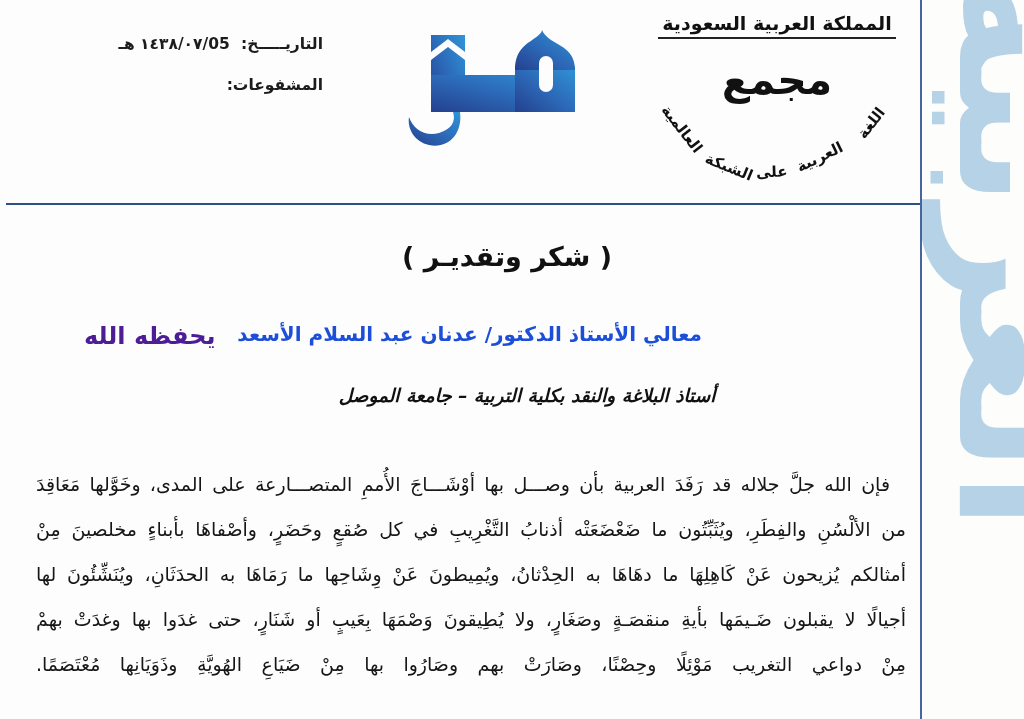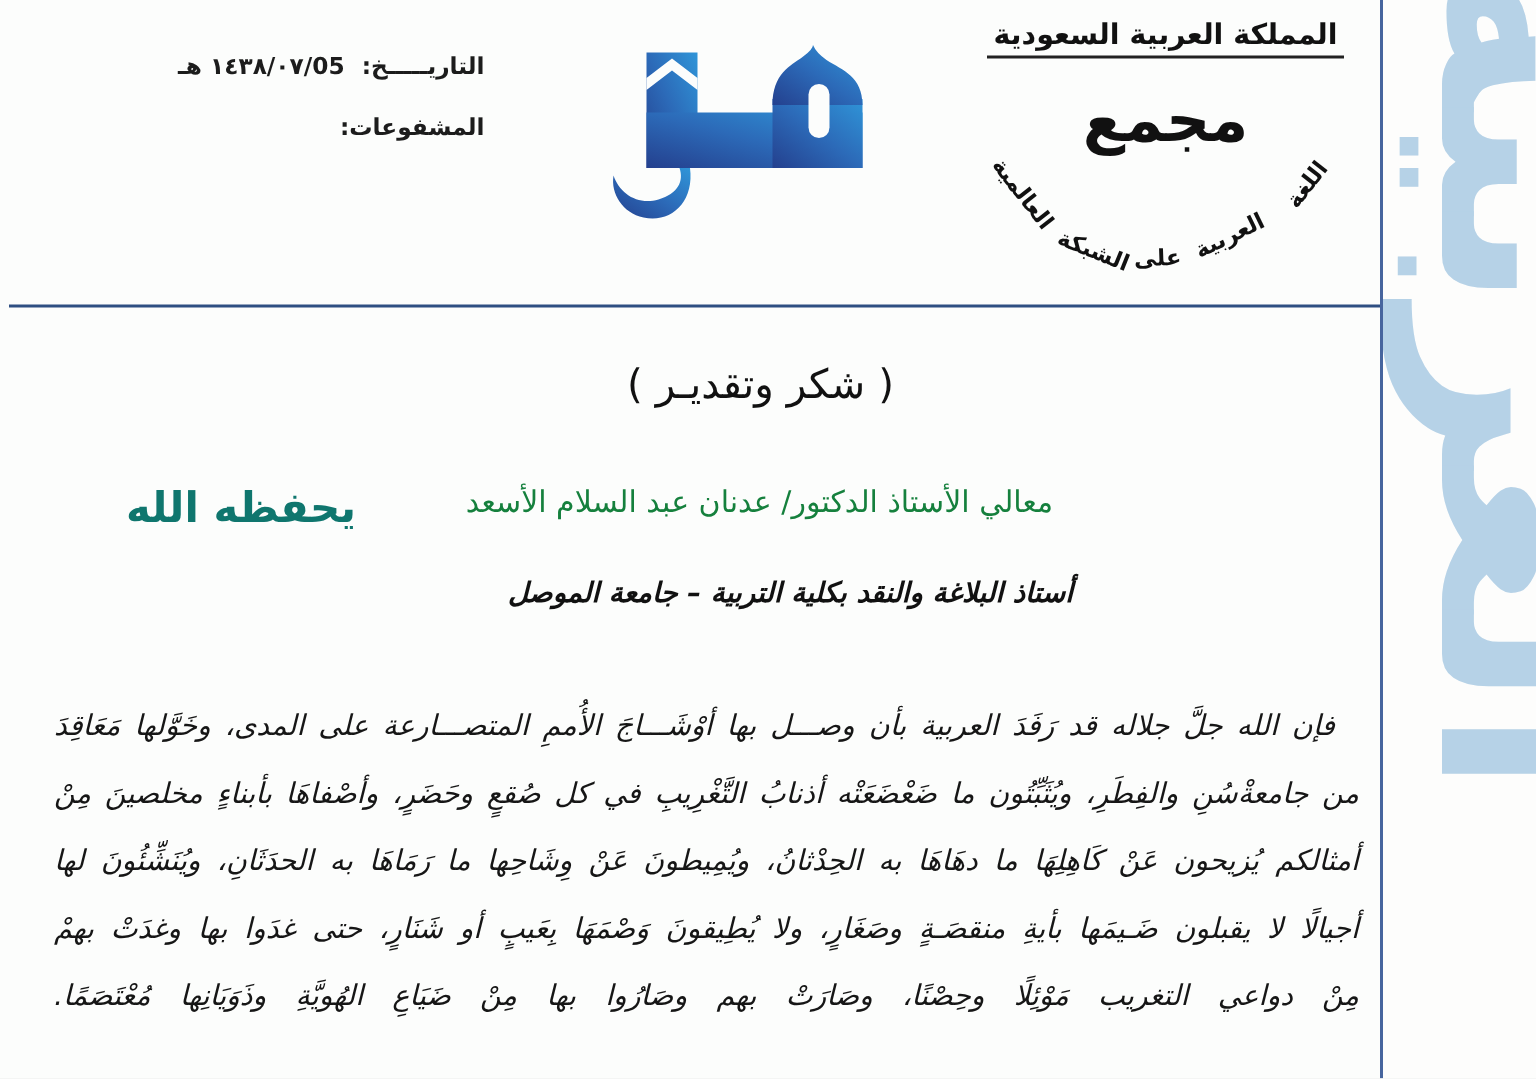--- a/index.html
+++ b/index.html
@@ -47,48 +47,47 @@
   .arc-p2{right:118px;top:151px;transform:rotate(-2deg);}
   .arc-p3{left:56px;top:146px;transform:rotate(22deg);}
   .arc-p4{left:6px;top:108px;transform:rotate(52deg);}
   
   .separator{position:absolute;top:203px;left:92px;right:104px;width:auto;
     border-top:2px solid #2e4f82;}
   .separator-left{position:absolute;top:203px;left:6px;width:86px;border-top:2px solid #2e4f82;}
   
   .title{
     position:absolute;top:241px;left:104px;right:114px;
-    text-align:center;font-size:27px;font-weight:normal;color:#111;
+    text-align:center;font-size:27px;font-weight:bold;color:#111;
     letter-spacing:0.5px;
   }
   .addressee{
     position:absolute;top:322px;right:322px;
-    font-size:20px;font-weight:normal;white-space:nowrap;color:#15803d;
+    font-size:20px;font-weight:bold;white-space:nowrap;color:#1d4ed8;
   }
   .honorific{
     position:absolute;top:322px;left:84px;
-    font-size:28px;font-weight:bold;white-space:nowrap;color:#0f766e;
+    font-size:24px;font-weight:bold;white-space:nowrap;color:#4c1d95;
   }
   .position-line{
     position:absolute;top:385px;left:130px;right:100px;
     text-align:center;font-size:18.5px;font-weight:bold;color:#111;font-style:italic;
   }
   .salutation{
     position:absolute;top:421px;left:130px;right:124px;
     text-align:center;font-size:23px;font-weight:bold;color:#161616;
     white-space:nowrap;
   }
   .body-text{
     position:absolute;top:462px;right:118px;left:36px;
     direction:rtl;font-size:19px;color:#161616;
   }
   .body-line{
     line-height:45px;text-align:justify;text-align-last:justify;
     word-spacing:1px;
-    font-style:italic;
   }
   .body-line.first{text-indent:16px;}
 </style>
 </head>
 <body>
 
 <div class="page">
 
   <div class="watermark-strip">
     <span class="watermark-text" style="color: rgb(179, 208, 230);">العربية</span>
@@ -143,19 +142,19 @@
   <div class="title">( شكر وتقديـر )</div>
 
   <div class="addressee">معالي الأستاذ الدكتور/ عدنان عبد السلام الأسعد</div>
   <div class="honorific">يحفظه الله</div>
 
   <div class="position-line">أستاذ البلاغة والنقد بكلية التربية – جامعة الموصل</div>
 
 
   <div class="body-text">
     <div class="body-line first">فإن الله جلَّ جلاله قد رَفَدَ العربية بأن وصـــل بها أوْشَـــاجَ الأُممِ المتصـــارعة على المدى، وخَوَّلها مَعَاقِدَ</div>
-    <div class="body-line">من جامعةْسُنِ والفِطَرِ، ويُثَبِّتُون ما ضَعْضَعَتْه أذنابُ التَّغْرِيبِ في كل صُقعٍ وحَضَرٍ، وأصْفاهَا بأبناءٍ مخلصينَ مِنْ</div>
+    <div class="body-line">من الألْسُنِ والفِطَرِ، ويُثَبِّتُون ما ضَعْضَعَتْه أذنابُ التَّغْرِيبِ في كل صُقعٍ وحَضَرٍ، وأصْفاهَا بأبناءٍ مخلصينَ مِنْ</div>
     <div class="body-line">أمثالكم يُزيحون عَنْ كَاهِلِهَا ما دهَاهَا به الحِدْثانُ، ويُمِيطونَ عَنْ وِشَاحِها ما رَمَاهَا به الحدَثَانِ، ويُنَشِّئُونَ لها</div>
     <div class="body-line">أجيالًا لا يقبلون ضَـيمَها بأيةِ منقصَـةٍ وصَغَارٍ، ولا يُطِيقونَ وَصْمَهَا بِعَيبٍ أو شَنَارٍ، حتى غدَوا بها وغدَتْ بهمْ</div>
     <div class="body-line">مِنْ دواعي التغريب مَوْئِلًا وحِصْنًا، وصَارَتْ بهم وصَارُوا بها مِنْ ضَيَاعِ الهُويَّةِ وذَوَيَانِها مُعْتَصَمًا.</div>
   </div>
 
 </div>
 
 </body></html>

